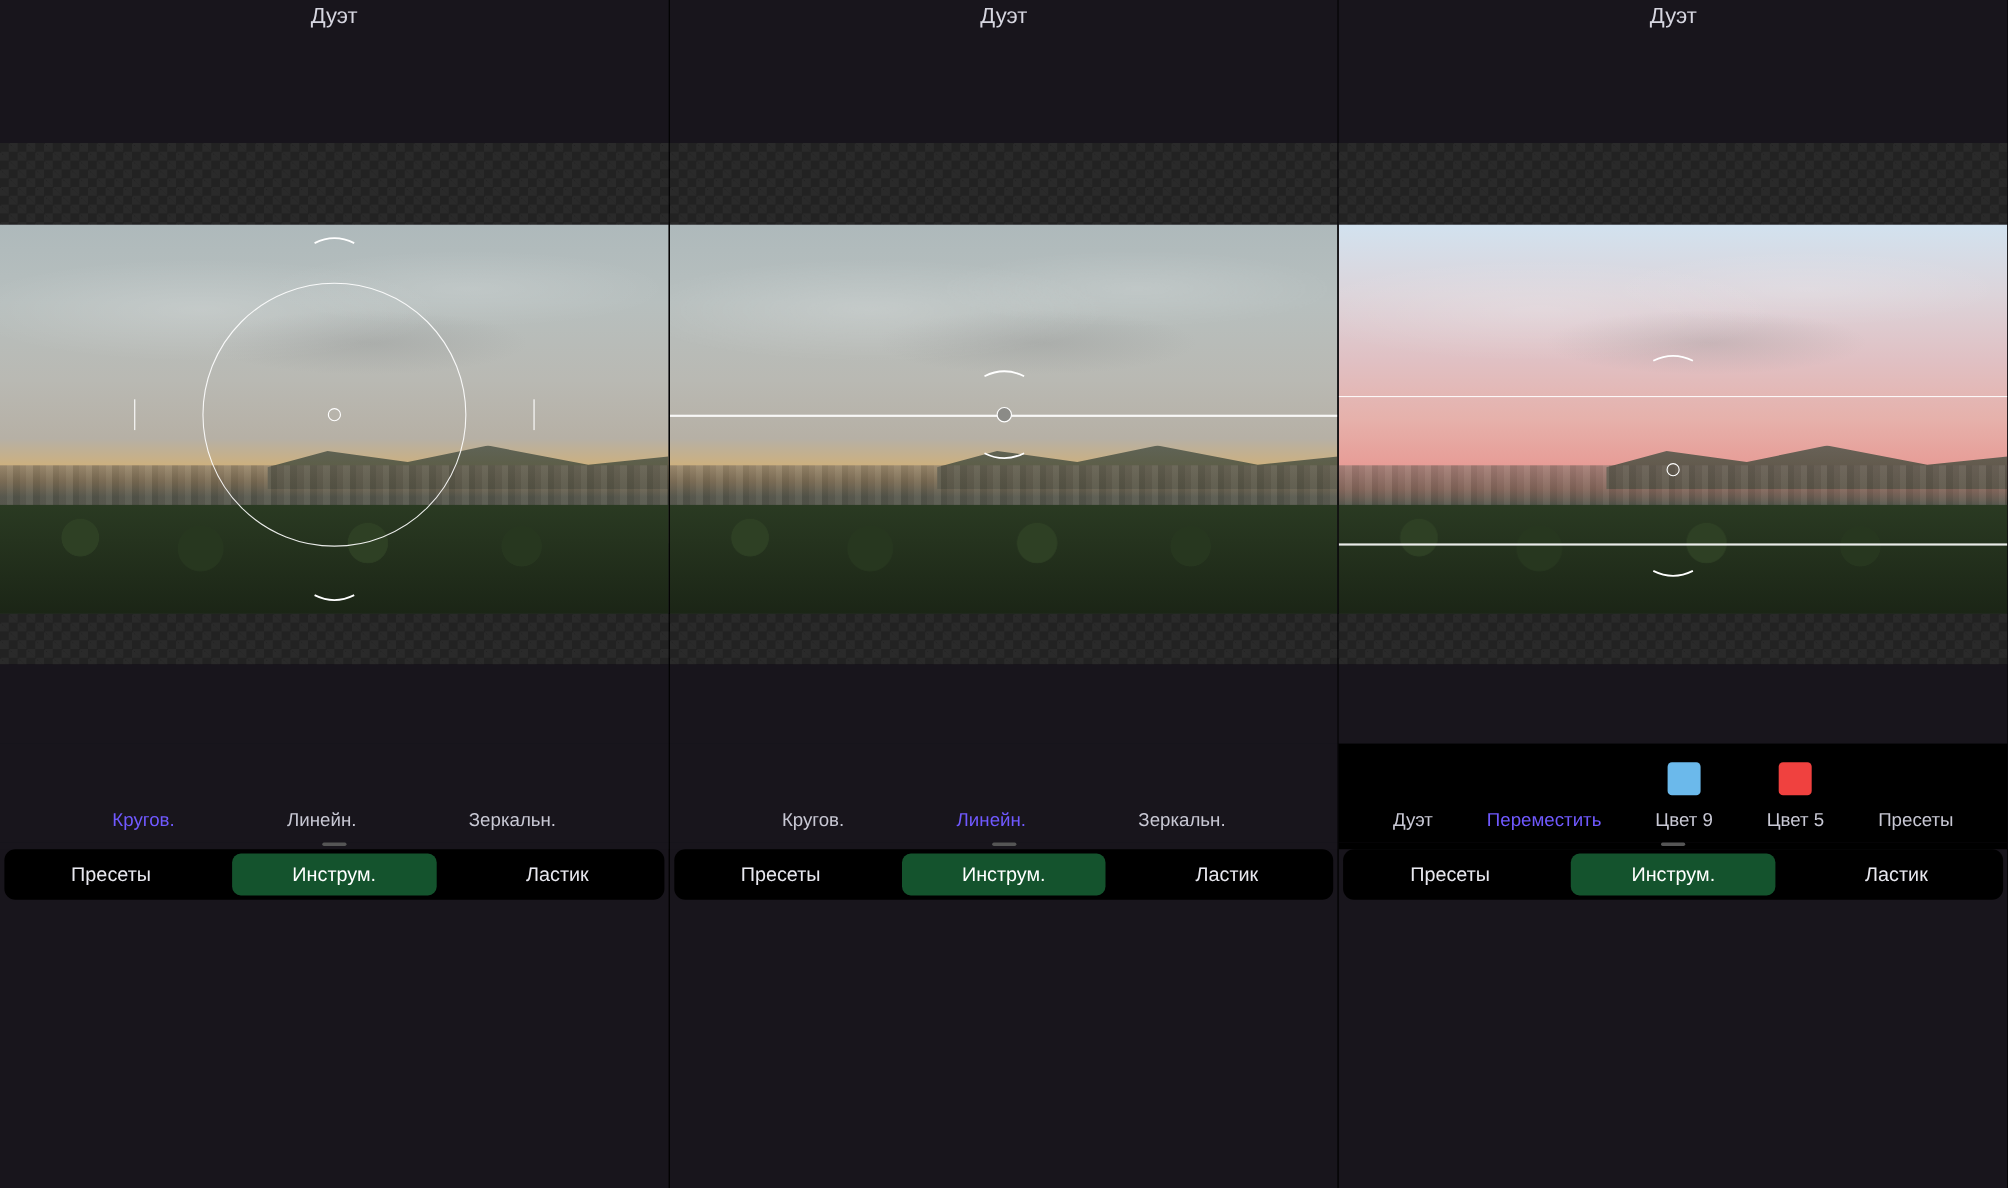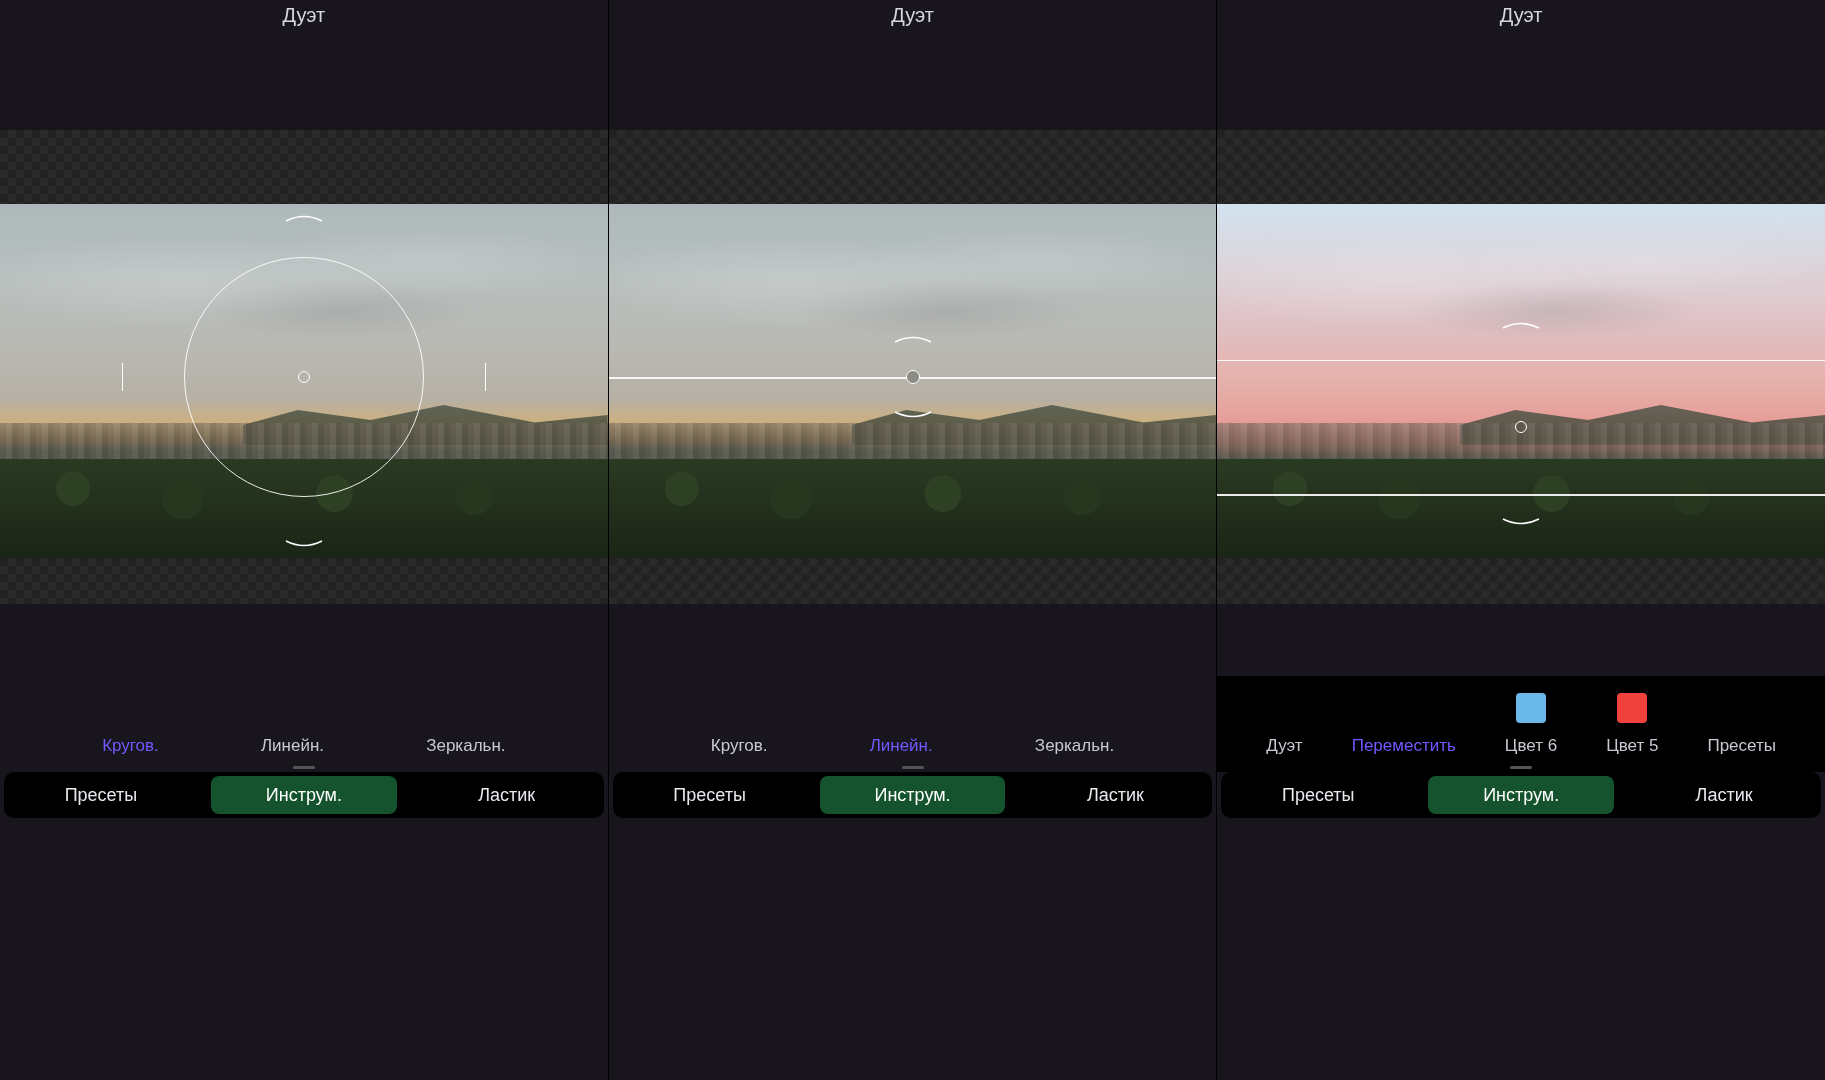--- a/index.html
+++ b/index.html
@@ -427,21 +427,21 @@
                 <circle cx="18" cy="18" r="2.5"></circle>
                 <path d="M25 5 L31 5 L31 11"></path>
               </svg></span>
           </span>
           <span>Переместить</span>
         </div>
         <div class="opt">
           <span class="ico">
             <span class="swatch" style="background:#6bb9eb"></span>
           </span>
-          <span>Цвет 6</span>
+          <span>Цвет 9</span>
         </div>
         <div class="opt">
           <span class="ico">
             <span class="swatch" style="background:#f0413f"></span>
           </span>
           <span>Цвет 5</span>
         </div>
         <div class="opt">
           <span class="ico">
             <span class=""><svg viewBox="0 0 36 36">

